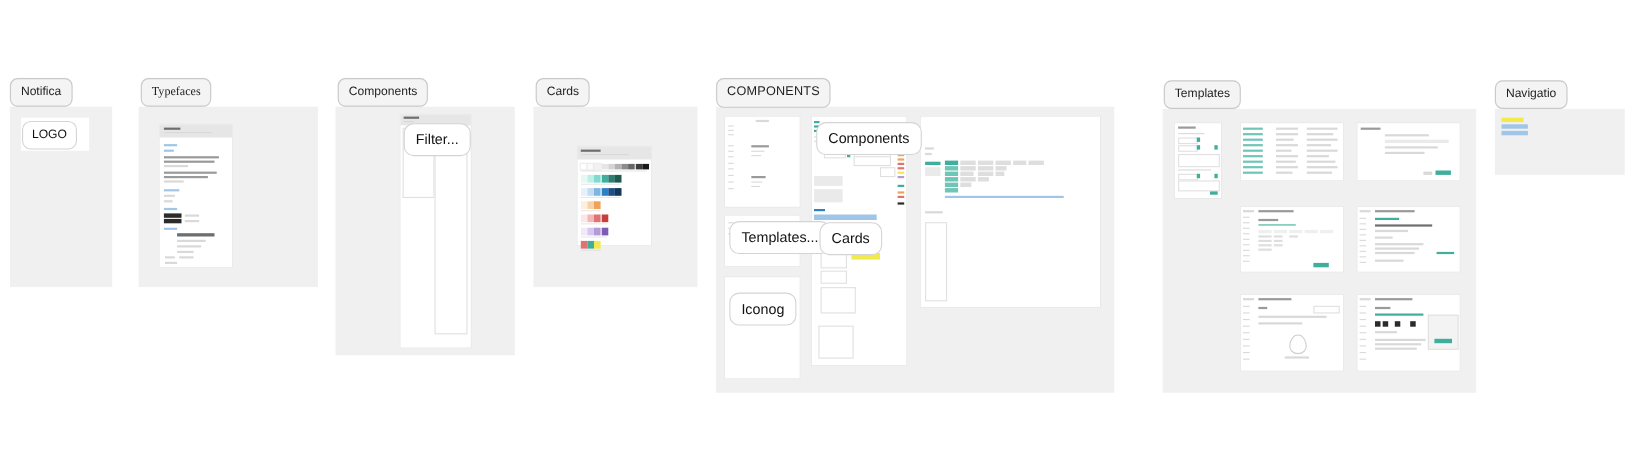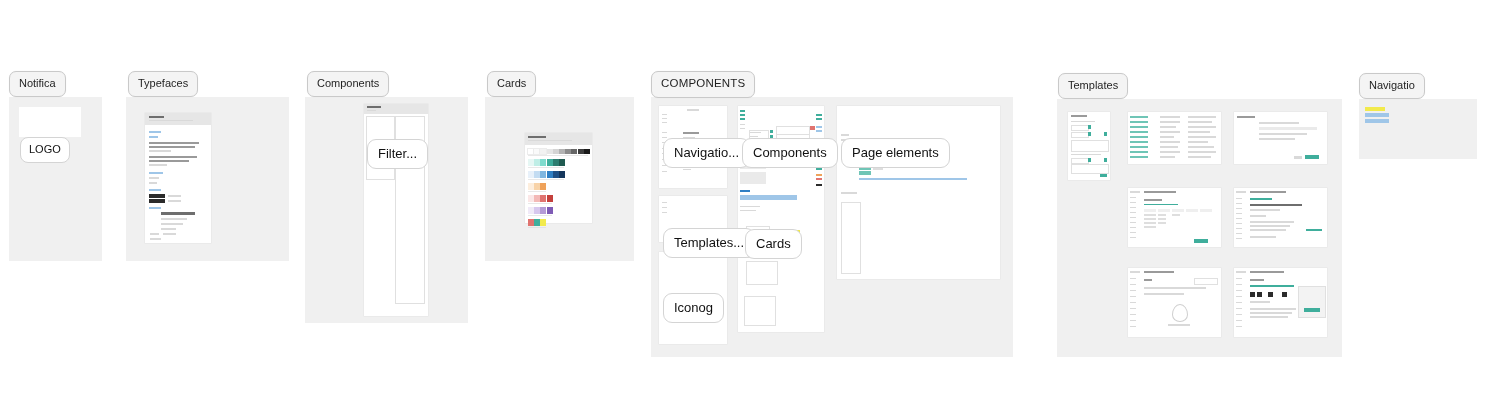--- a/index.html
+++ b/index.html
@@ -31,21 +31,20 @@
     position:absolute;
     background:#ffffff;
     border:1px solid #d4d4d4;
     border-radius:9px;
     color:#111;
     font-size:13px;
     line-height:1;
     padding:7px 10px 8px;
     white-space:nowrap;
     z-index:40;
-    margin-top:27px;
   }
   .ochip.sm{font-size:11px;padding:6px 8px 7px;border-radius:8px;}
 
   
   .plate{position:absolute;background:#f0f0f0;}
   .frame{position:absolute;background:#ffffff;}
   .frame.bd{box-shadow:0 0 0 .5px #e3e3e3;}
 
   
   .ln{position:absolute;background:#d9d9d9;}
@@ -76,21 +75,21 @@
 </head>
 <body>
 
 <div class="canvas">
 
   <div class="chip" style="left:9px;top:71px;">Notifica</div>
   <div class="plate" style="left:9px;top:97px;width:93px;height:164px;"></div>
   <div class="frame" style="left:19px;top:107px;width:62px;height:30px;"></div>
   <div class="ochip sm" style="left:20px;top:110px;">LOGO</div>
 
-  <div class="chip" style="left:128px;top:71px;">Typefaces</div>
+  <div class="chip" style="left:128px;top:71px;font-family:Liberation Serif, serif;">Typefaces</div>
   <div class="plate" style="left:126px;top:97px;width:163px;height:164px;"></div>
   <div class="frame bd" style="left:145px;top:113px;width:66px;height:130px;">
     <div class="hdrbar" style="left:0;top:0;width:66px;height:12px;"></div>
     <div class="ln dkr" style="left:4px;top:3px;width:15px;height:2px;"></div>
     <div class="ln" style="left:4px;top:7px;width:44px;height:1px;"></div>
     <div class="ln bl" style="left:4px;top:18px;width:12px;height:2px;"></div>
     <div class="ln bl" style="left:4px;top:23px;width:9px;height:2px;"></div>
     <div class="ln dk" style="left:4px;top:29px;width:50px;height:1.5px;"></div>
     <div class="ln dk" style="left:4px;top:33px;width:46px;height:1.5px;"></div>
     <div class="ln" style="left:4px;top:37px;width:22px;height:1.5px;"></div>
@@ -195,21 +194,20 @@
     <div class="ln" style="left:3px;top:53px;width:5px;height:1px;"></div>
     <div class="ln" style="left:3px;top:59px;width:5px;height:1px;"></div>
     <div class="ln" style="left:3px;top:65px;width:5px;height:1px;"></div>
     <div class="ln dk" style="left:24px;top:26px;width:16px;height:1.5px;"></div>
     <div class="ln" style="left:24px;top:31px;width:12px;height:1px;"></div>
     <div class="ln" style="left:24px;top:35px;width:9px;height:1px;"></div>
     <div class="ln dk" style="left:24px;top:54px;width:13px;height:1.5px;"></div>
     <div class="ln" style="left:24px;top:59px;width:10px;height:1px;"></div>
     <div class="ln" style="left:24px;top:63px;width:8px;height:1px;"></div>
   </div>
-  <div class="ochip" style="left:663px;top:111px;">Navigatio...</div>
 
   <div class="frame bd" style="left:659px;top:196px;width:68px;height:46px;">
     <div class="ln" style="left:3px;top:6px;width:5px;height:1px;"></div>
     <div class="ln" style="left:3px;top:11px;width:5px;height:1px;"></div>
     <div class="ln" style="left:3px;top:16px;width:5px;height:1px;"></div>
   </div>
   <div class="ochip" style="left:663px;top:201px;">Templates...</div>
 
   <div class="frame bd" style="left:659px;top:252px;width:68px;height:92px;"></div>
   <div class="ochip" style="left:663px;top:266px;">Iconog</div>
@@ -286,21 +284,20 @@
       <i style="left:30px;top:10px;width:14px;height:4px;"></i>
       <i style="left:46px;top:10px;width:8px;height:4px;"></i>
       <i style="left:14px;top:15px;width:14px;height:4px;"></i>
       <i style="left:30px;top:15px;width:10px;height:4px;"></i>
       <i style="left:14px;top:20px;width:10px;height:4px;"></i>
     </div>
     <div class="ln bl" style="left:22px;top:72px;width:108px;height:1.5px;"></div>
     <div class="ln" style="left:4px;top:86px;width:16px;height:1.5px;"></div>
     <div class="box" style="left:4px;top:96px;width:18px;height:70px;"></div>
   </div>
-  <div class="ochip" style="left:841px;top:111px;">Page elements</div>
 
   <div class="chip" style="left:1058px;top:73px;">Templates</div>
   <div class="plate" style="left:1057px;top:99px;width:285px;height:258px;"></div>
 
   <div class="frame bd" style="left:1068px;top:112px;width:42px;height:68px;">
     <div class="ln dk" style="left:3px;top:3px;width:16px;height:1.5px;"></div>
     <div class="ln" style="left:3px;top:9px;width:24px;height:1px;"></div>
     <div class="box" style="left:3px;top:13px;width:16px;height:4px;"></div>
     <div class="ln tl" style="left:20px;top:13px;width:3px;height:4px;"></div>
     <div class="box" style="left:3px;top:20px;width:16px;height:4px;"></div>

